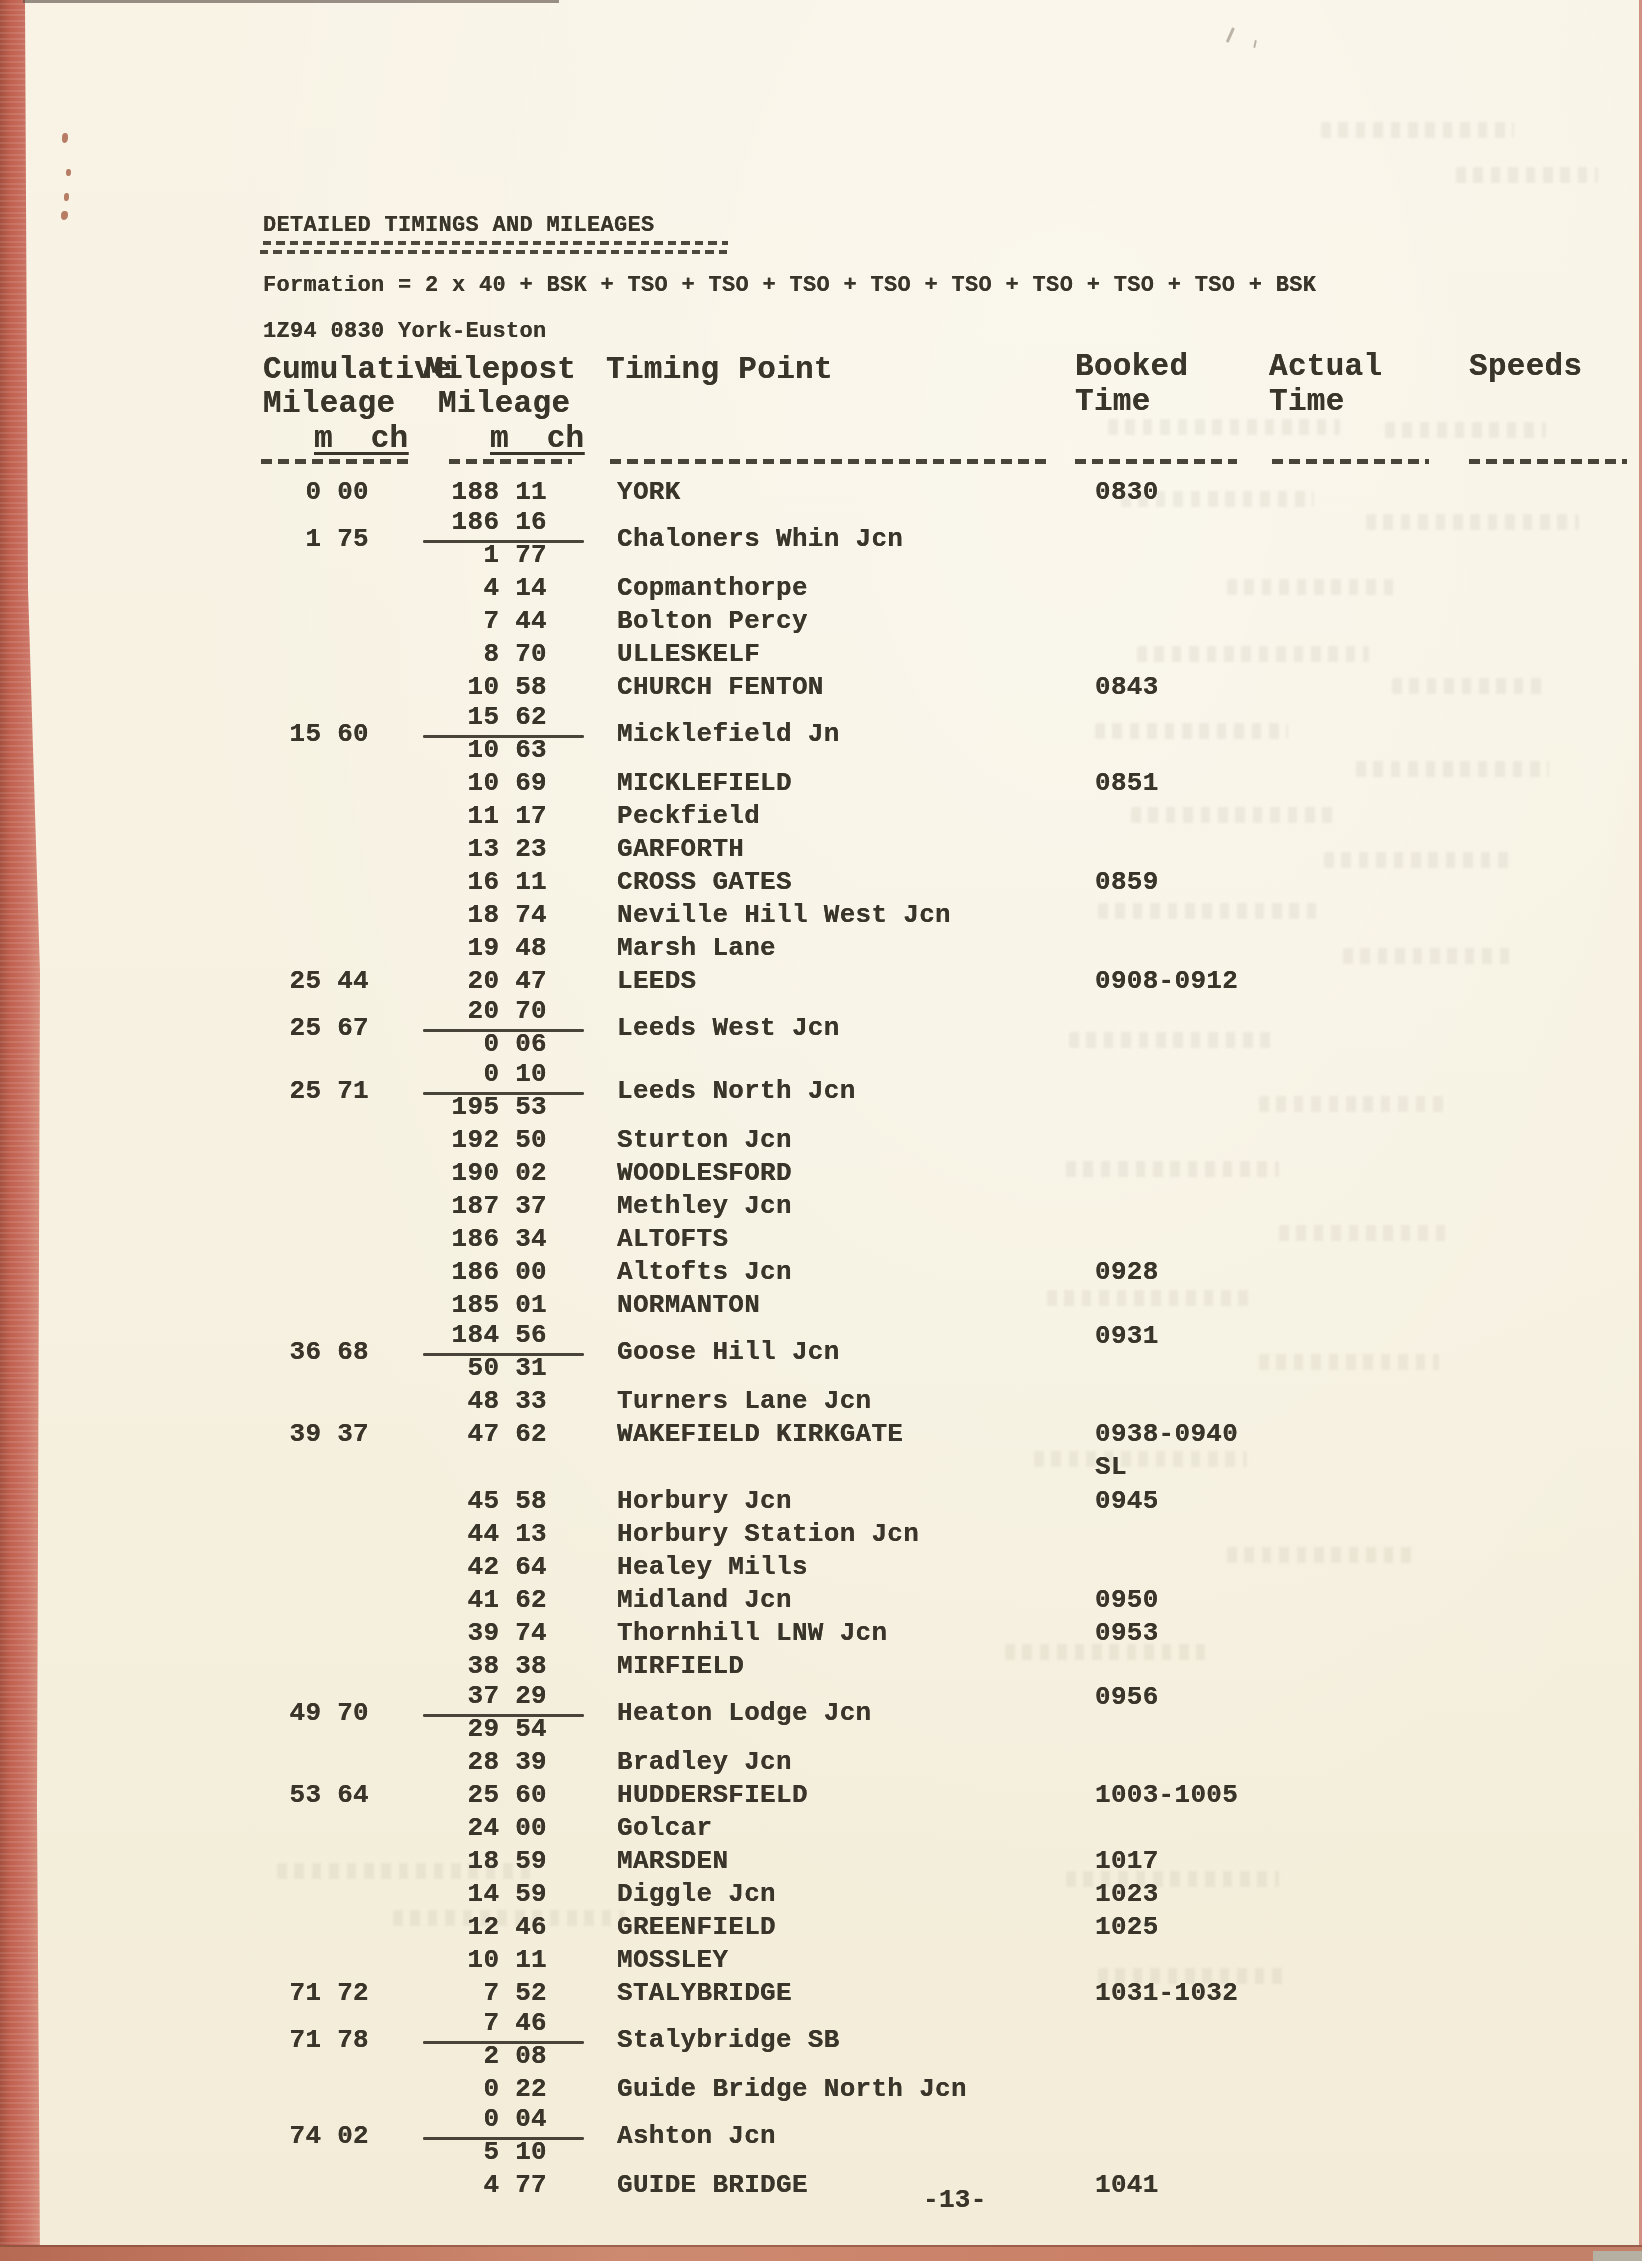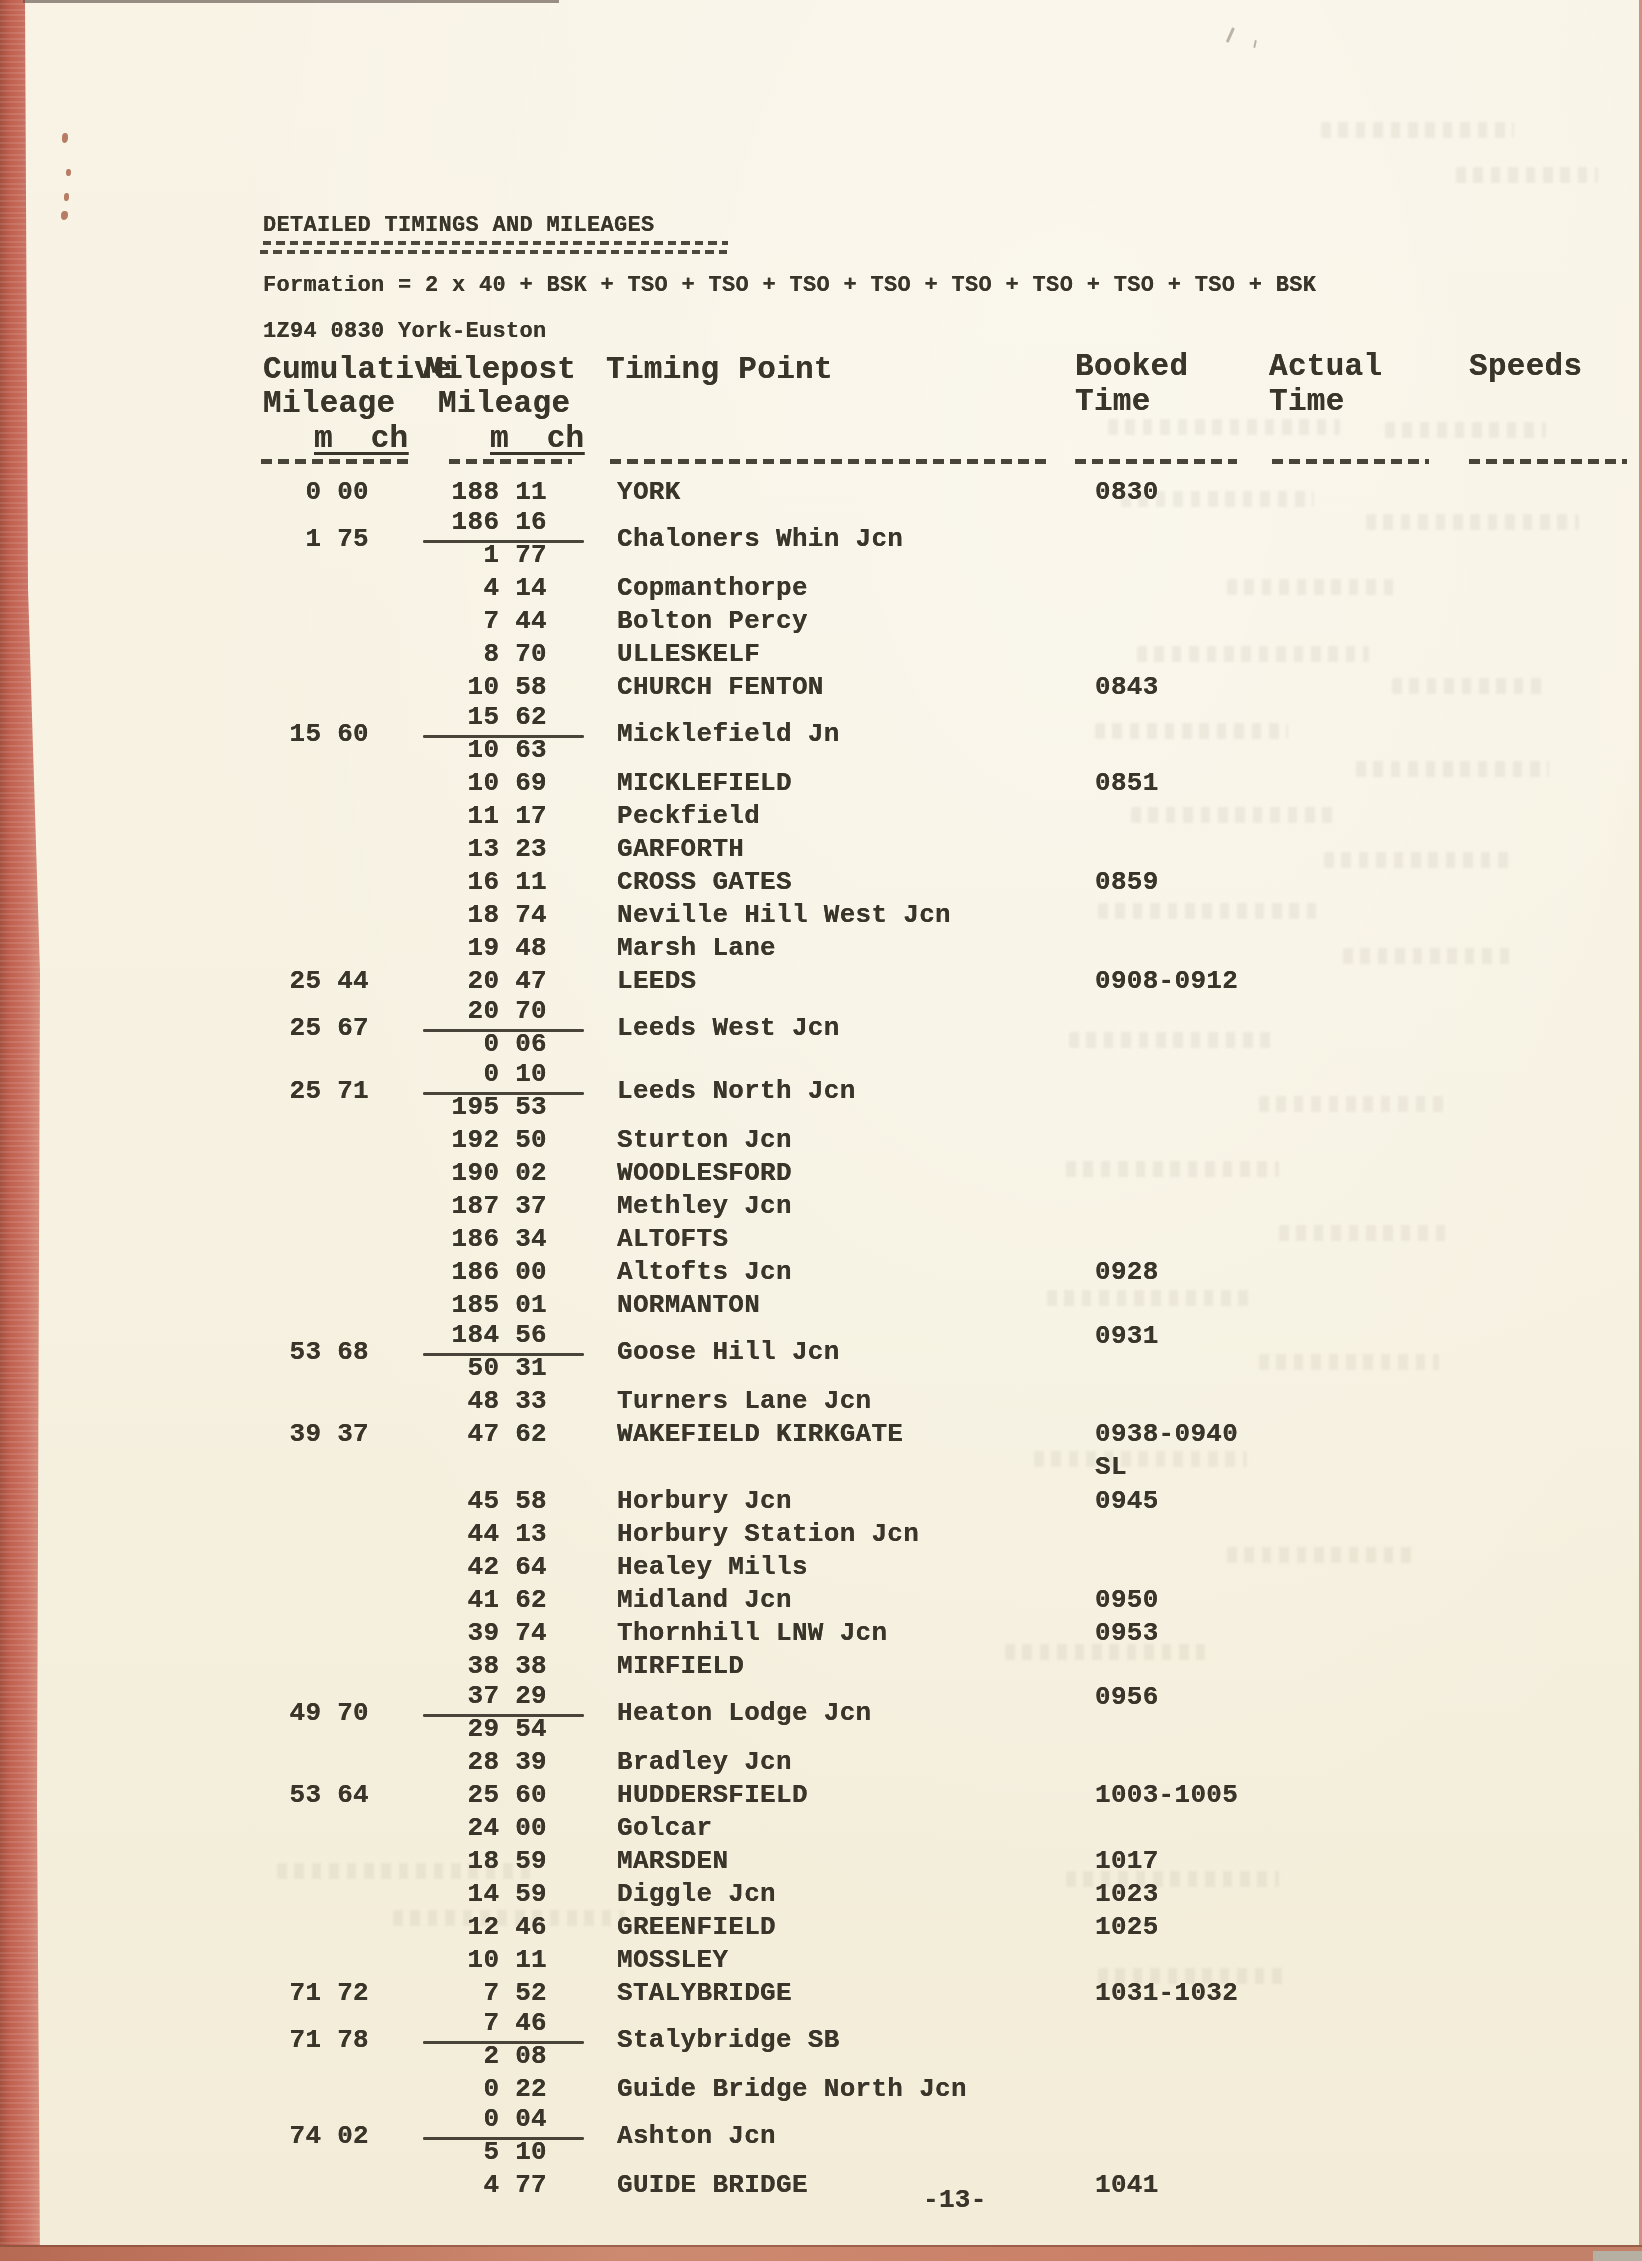--- a/index.html
+++ b/index.html
@@ -272,21 +272,21 @@
       <div class="row simple">
         <span class="cell tw mp">186 00</span>
         <span class="cell tw pt">Altofts Jcn</span>
         <span class="cell tw bk">0928</span>
       </div>
       <div class="row simple">
         <span class="cell tw mp">185 01</span>
         <span class="cell tw pt">NORMANTON</span>
       </div>
       <div class="row frac">
-        <span class="cell tw cum">53 68</span>
+        <span class="cell tw cum">36 68</span>
         <span class="cell tw mp-over">184 56</span>
         <span class="mp-rule"></span>
         <span class="cell tw mp-under">50 31</span>
         <span class="cell tw pt">Goose Hill Jcn</span>
         <span class="cell tw bk">0931</span>
       </div>
       <div class="row simple">
         <span class="cell tw mp">48 33</span>
         <span class="cell tw pt">Turners Lane Jcn</span>
       </div>

